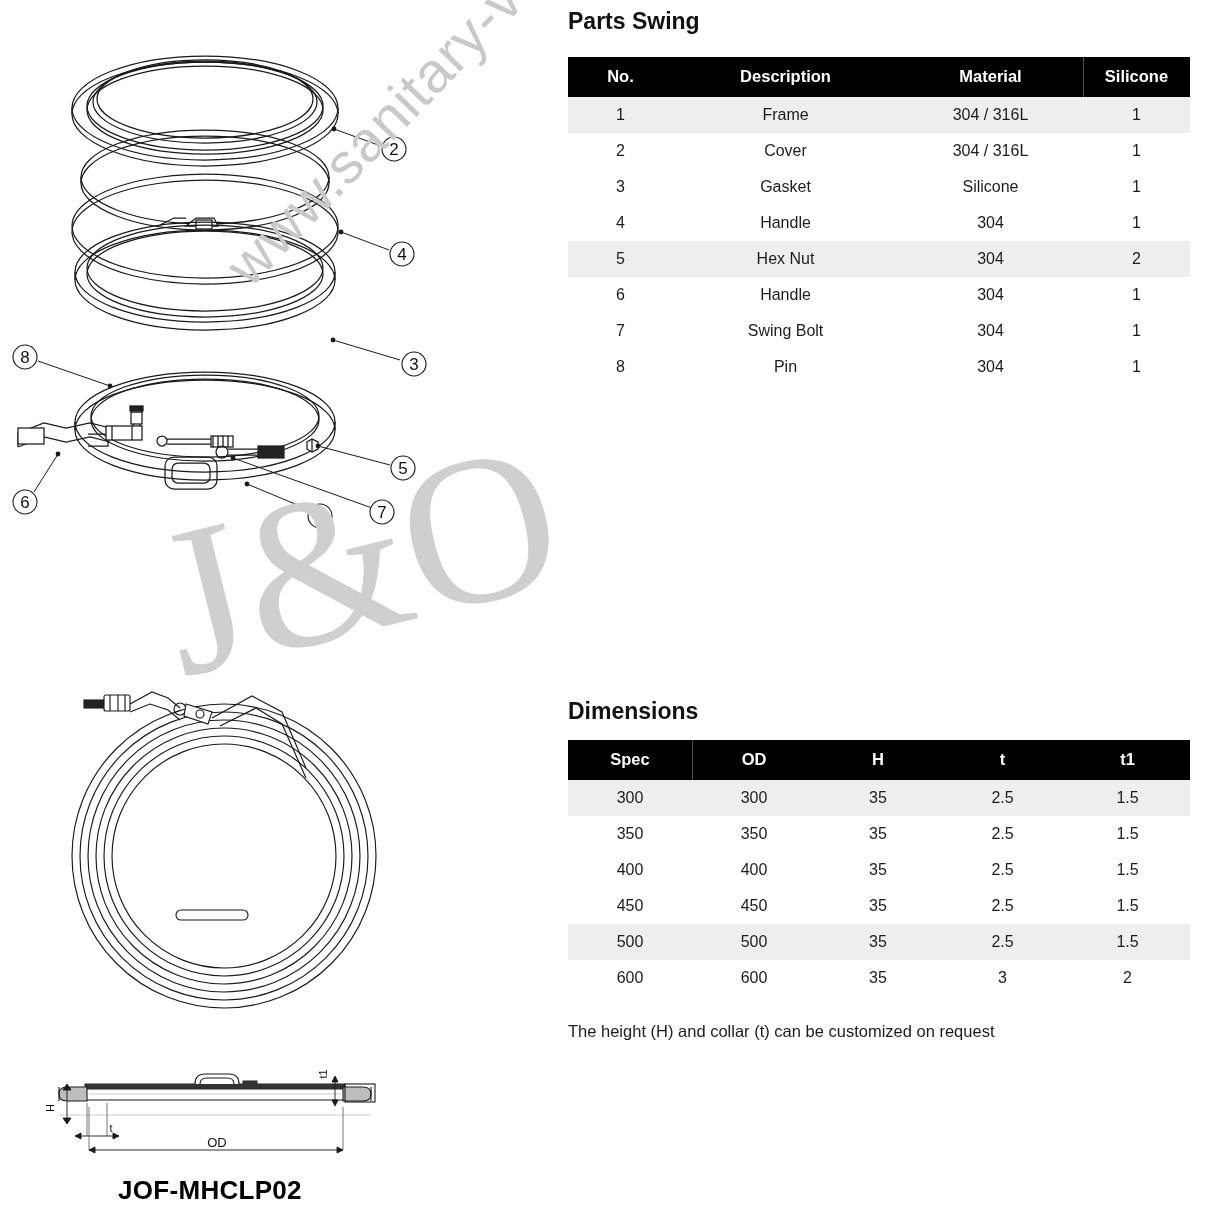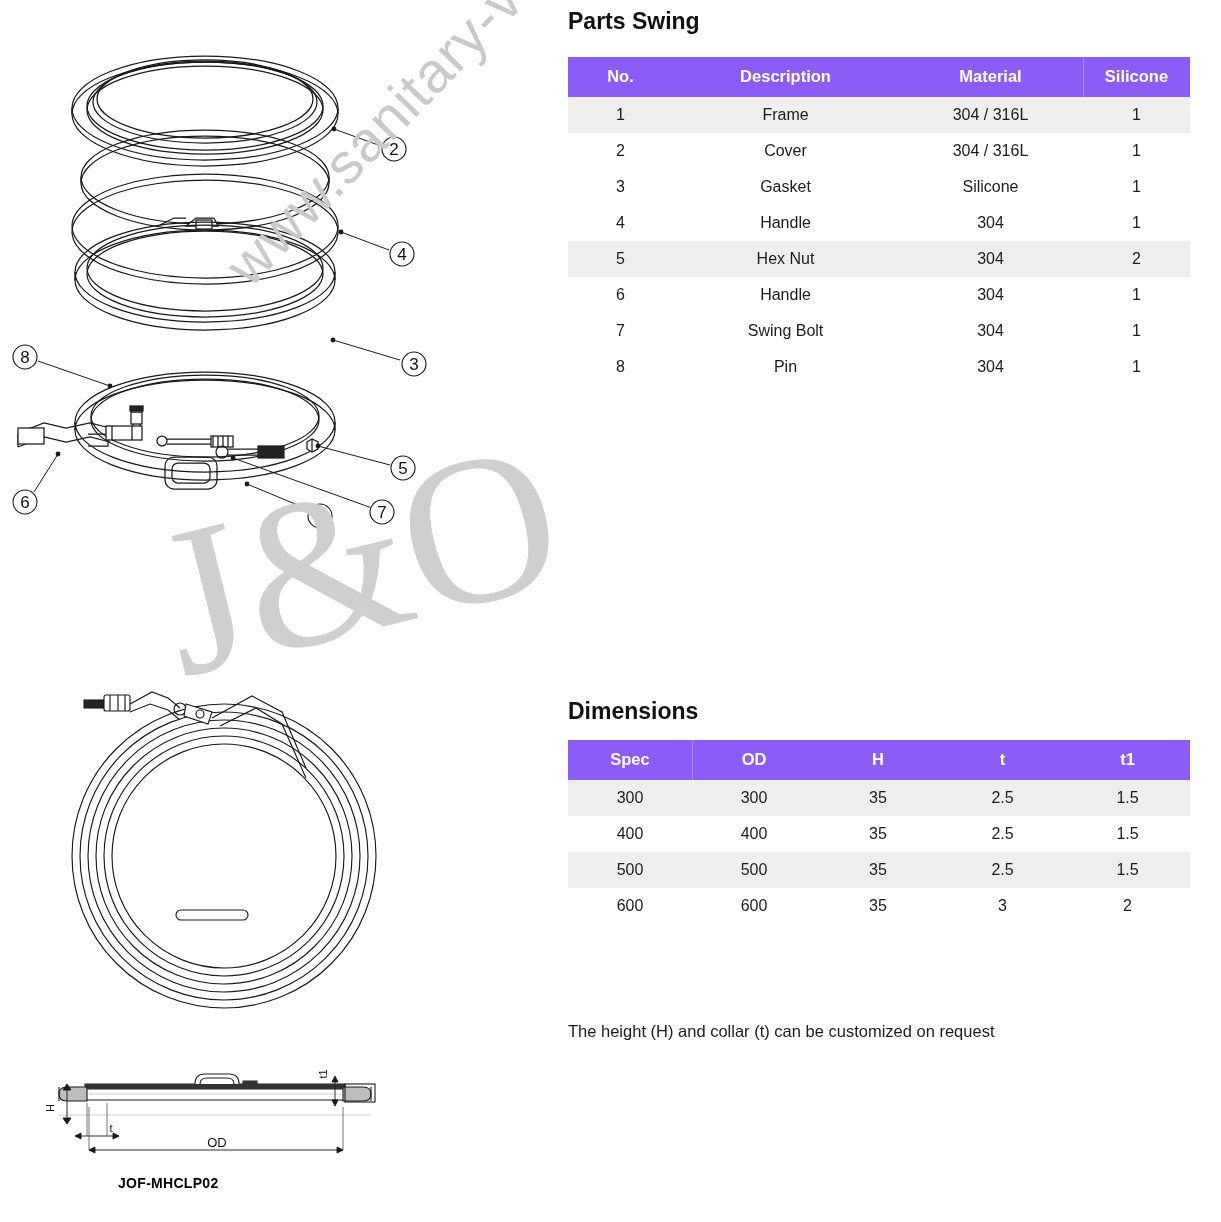--- a/index.html
+++ b/index.html
@@ -38,39 +38,39 @@
   }
 
   
   .dw{position:absolute;z-index:2;}
   #exploded{left:0px;top:22px;width:480px;height:520px;}
   #assembled{left:48px;top:660px;width:370px;height:370px;}
   #sideview{left:45px;top:1060px;width:340px;height:105px;}
 
   .model-label{
     position:absolute;left:118px;top:1175px;z-index:6;
-    font-size:14px;font-weight:bold;color:#000;letter-spacing:.3px;
+    font-size:26px;font-weight:bold;color:#000;letter-spacing:.3px;
     font-family:"Liberation Sans", sans-serif;
   }
 
   .sect-title{
     font-size:23px;font-weight:bold;color:#111;
     font-family:"Liberation Sans", sans-serif;
     margin:0;
   }
   #parts-title{position:absolute;left:568px;top:8px;z-index:6;}
   #dims-title{position:absolute;left:568px;top:698px;z-index:6;text-align:right;}
 
   table.dt{
     border-collapse:collapse;
     table-layout:fixed;
     font-family:"Liberation Sans", sans-serif;
   }
   table.dt thead th{
-    background:#8b5cf6;color:#fff;font-weight:bold;
+    background:#000000;color:#fff;font-weight:bold;
     font-size:16.5px;text-align:center;
     padding:10px 2px 11px 2px;
     border:0;
   }
   table.dt thead th.sep{box-shadow:inset 1px 0 0 rgba(255,255,255,.30);}
   table.dt tbody td{
     font-size:16px;text-align:center;color:#1c1c1c;
     padding:9px 2px;border:0;background:#ffffff;
   }
   table.dt tbody tr.alt td{background:#eeeeee;}
@@ -409,22 +409,36 @@
     </thead>
     <tbody>
       <tr class="alt">
         <td>300</td>
         <td>300</td>
         <td>35</td>
         <td>2.5</td>
         <td>1.5</td>
       </tr>
       <tr>
+        <td>350</td>
+        <td>350</td>
+        <td>35</td>
+        <td>2.5</td>
+        <td>1.5</td>
+      </tr>
+      <tr>
         <td>400</td>
         <td>400</td>
+        <td>35</td>
+        <td>2.5</td>
+        <td>1.5</td>
+      </tr>
+      <tr>
+        <td>450</td>
+        <td>450</td>
         <td>35</td>
         <td>2.5</td>
         <td>1.5</td>
       </tr>
       <tr class="alt">
         <td>500</td>
         <td>500</td>
         <td>35</td>
         <td>2.5</td>
         <td>1.5</td>

